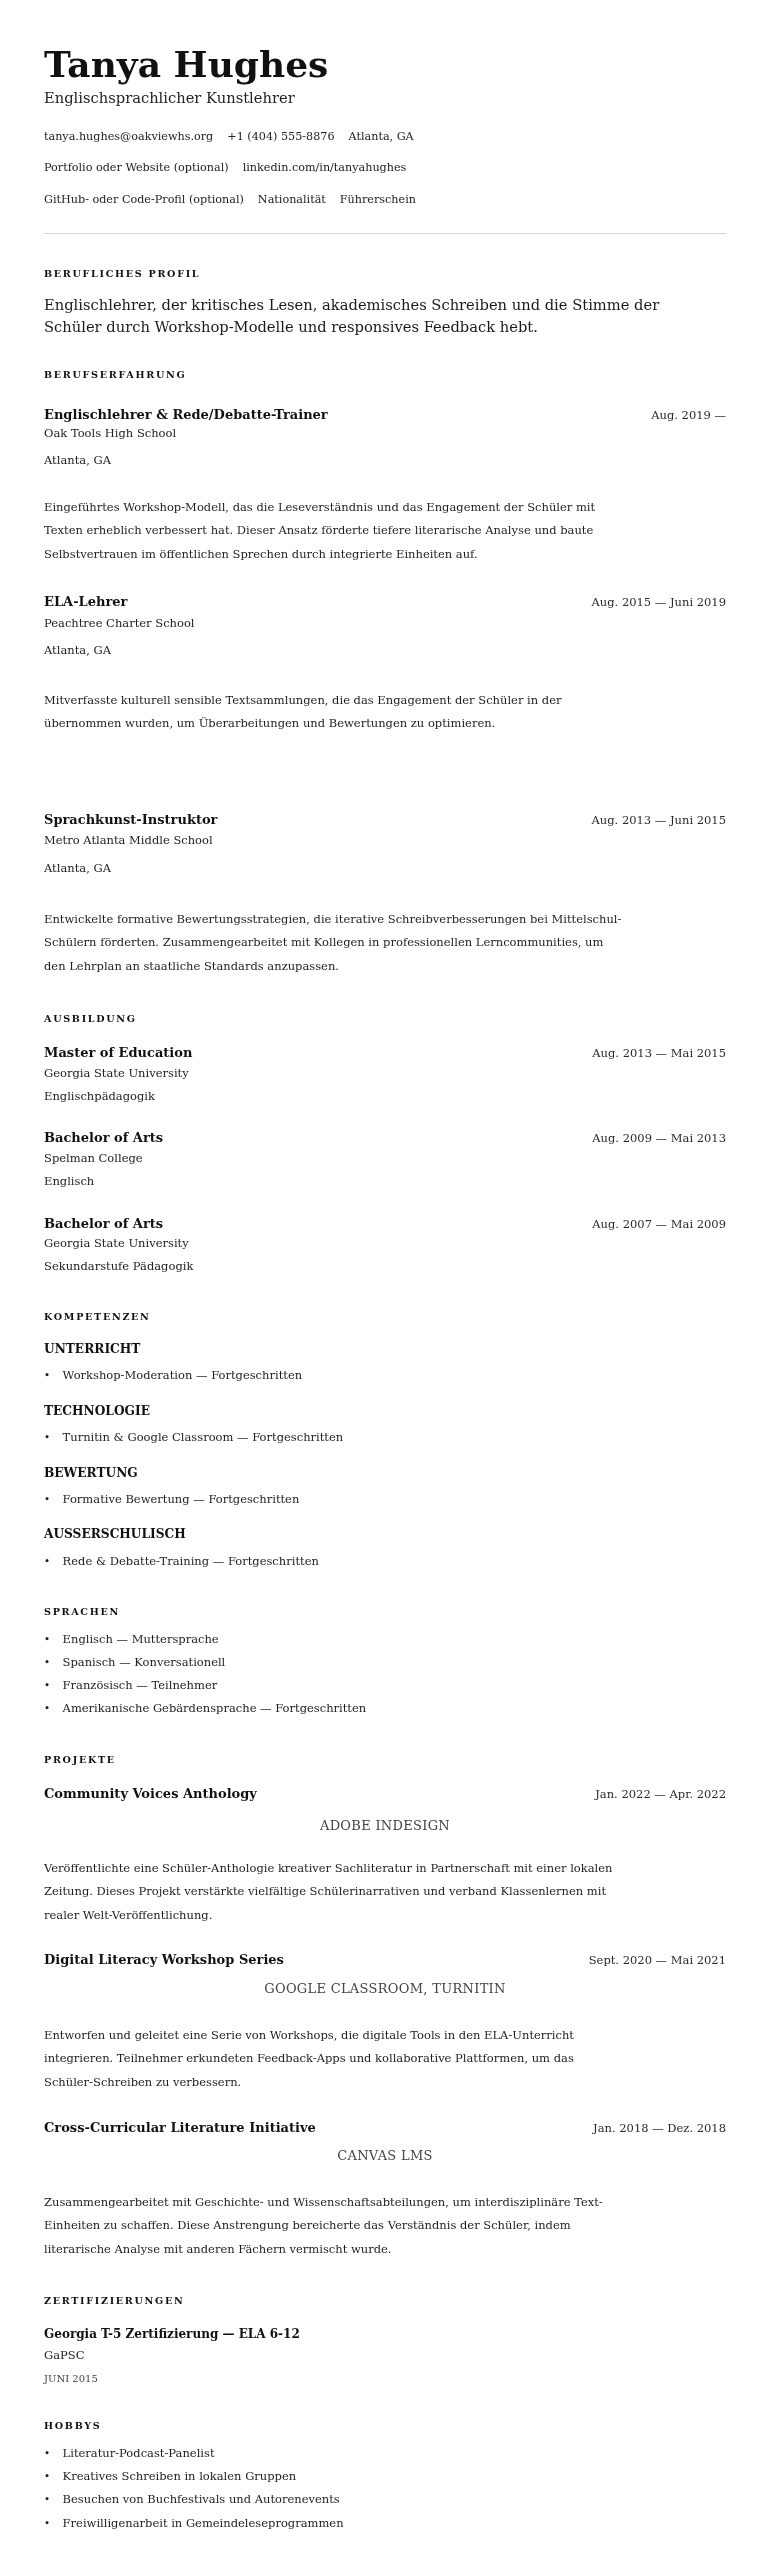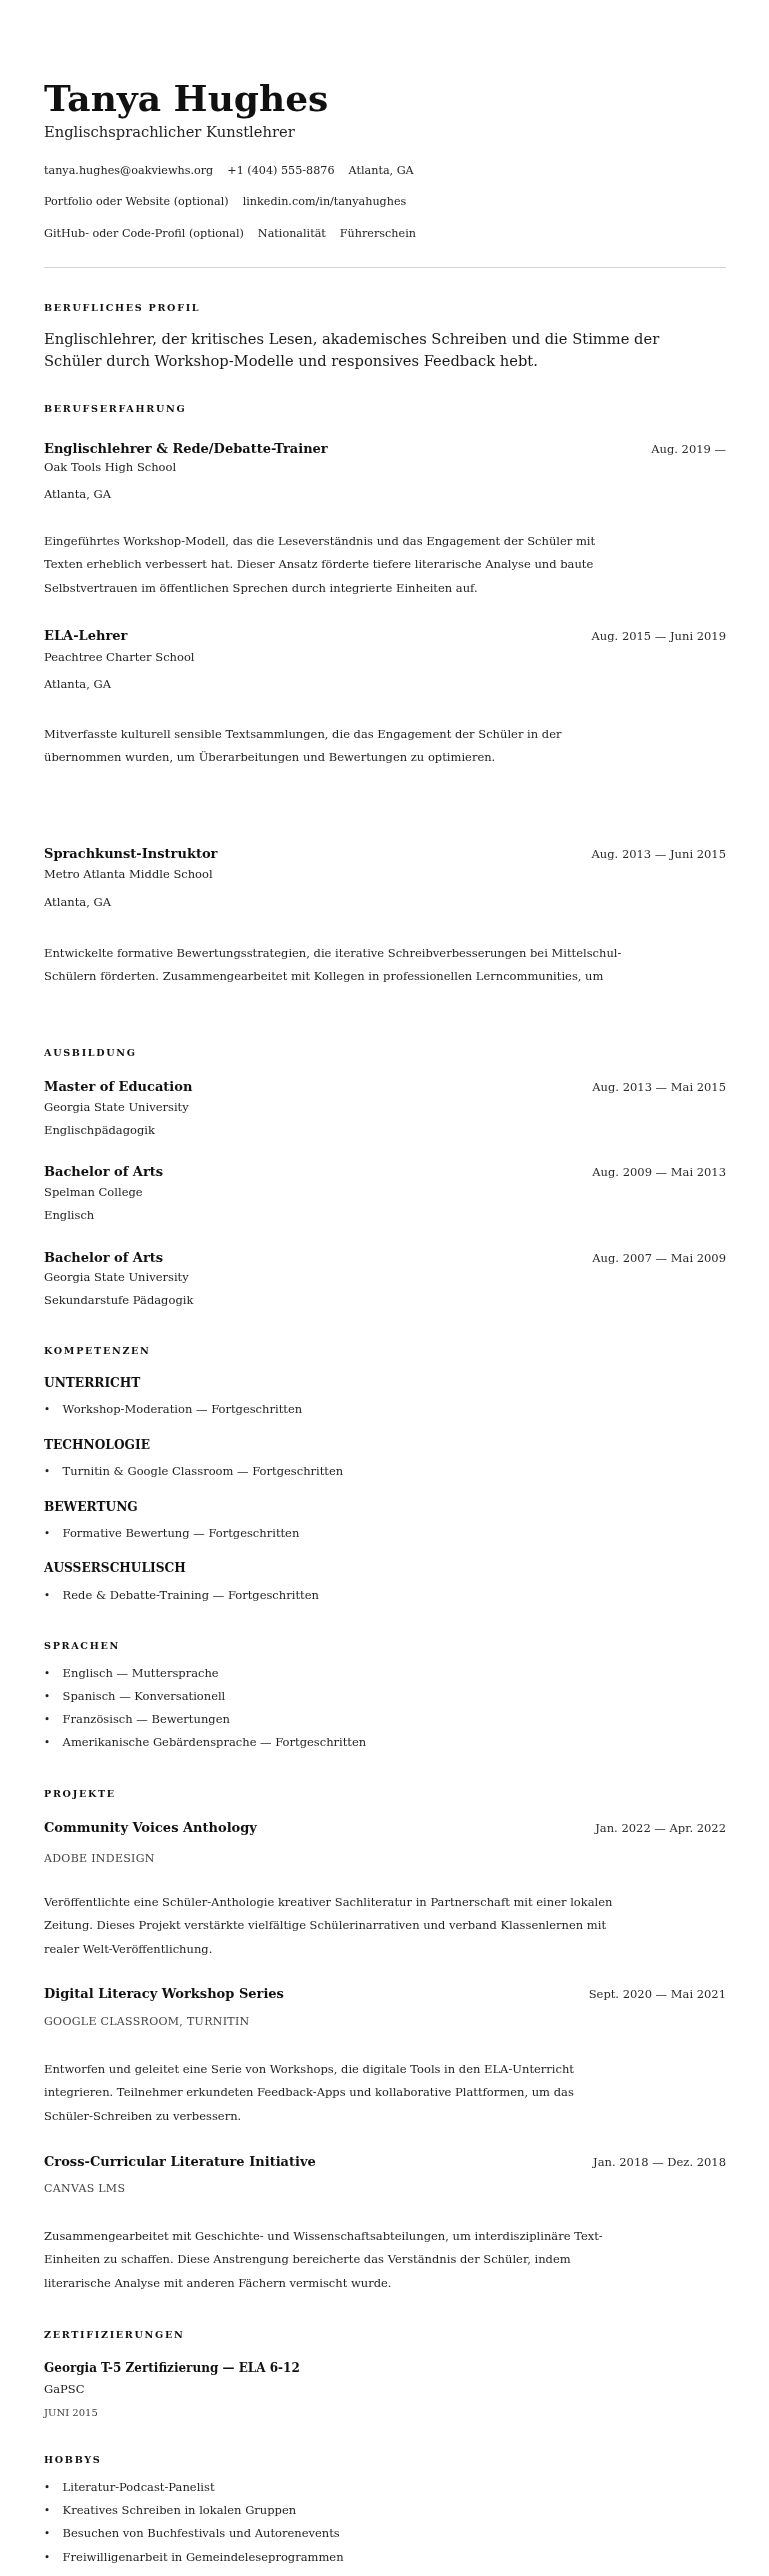--- a/index.html
+++ b/index.html
@@ -11,31 +11,31 @@
   .contact-line { font-size: 11.2px; color: #222; line-height: 1; white-space: nowrap; }
   .contact-line span + span { margin-left: 14px; }
   .divider { height: 1.3px; background: #d4d4d4; }
   .section-title { font-size: 9.6px; font-weight: bold; letter-spacing: 1.7px; color: #111; line-height: 1; text-transform: uppercase; white-space: nowrap; }
   .profile-text { font-size: 14.7px; line-height: 22.4px; color: #1a1a1a; }
   .entry-row { display: flex; justify-content: space-between; align-items: baseline; }
   .entry-title { font-size: 13px; font-weight: bold; color: #111; line-height: 1; white-space: nowrap; }
   .entry-date { font-size: 11.5px; color: #2a2a2a; line-height: 1; white-space: nowrap; }
   .entry-sub { font-size: 11.5px; color: #222; line-height: 1; white-space: nowrap; }
   .desc { font-size: 11.5px; line-height: 23.4px; color: #1e1e1e; }
-  .tech { font-size: 11px; color: #444; letter-spacing: 0.3px; line-height: 1; text-transform: uppercase; white-space: nowrap; }
+  .tech { font-size: 13px; color: #444; letter-spacing: 0.3px; line-height: 1; text-transform: uppercase; white-space: nowrap; text-align: center; }
   .cat-title { font-size: 12.2px; font-weight: bold; color: #111; line-height: 1; text-transform: uppercase; white-space: nowrap; }
   .bullet { font-size: 11.5px; color: #1e1e1e; line-height: 1; white-space: nowrap; display: flex; align-items: baseline; }
   .bullet .dot { display: inline-block; width: 18.6px; font-size: 10.3px; }
   .cert-title { font-size: 12px; font-weight: bold; color: #111; line-height: 1; white-space: nowrap; }
   .cert-date { font-size: 10px; color: #444; line-height: 1; text-transform: uppercase; white-space: nowrap; }
 </style>
 </head>
 <body>
 
-<div class="page" style="height:2132px;margin-top:34px;">
+<div class="page" style="height:2132px;">
 
   <div class="abs name" style="top:46px;">Tanya Hughes</div>
   <div class="abs subtitle" style="top:91px;">Englischsprachlicher Kunstlehrer</div>
 
   <div class="abs contact-line" style="top:131px;">
     <span>tanya.hughes@oakviewhs.org</span><span>+1 (404) 555-8876</span><span>Atlanta, GA</span>
   </div>
   <div class="abs contact-line" style="top:162px;">
     <span>Portfolio oder Website (optional)</span><span>linkedin.com/in/tanyahughes</span>
   </div>
@@ -78,20 +78,21 @@
 
   <div class="abs entry-row" style="top:813px;">
     <span class="entry-title">Sprachkunst-Instruktor</span>
     <span class="entry-date">Aug. 2013 — Juni 2015</span>
   </div>
   <div class="abs entry-sub" style="top:835px;">Metro Atlanta Middle School</div>
   <div class="abs entry-sub" style="top:863px;">Atlanta, GA</div>
   <div class="abs desc" style="top:908px;">
     <div>Entwickelte formative Bewertungsstrategien, die iterative Schreibverbesserungen bei Mittelschul-</div>
     <div>Schülern förderten. Zusammengearbeitet mit Kollegen in professionellen Lerncommunities, um</div>
+    <div>den Lehrplan an staatliche Standards anzupassen.</div>
   </div>
 
   <div class="abs section-title" style="top:1014px;">AUSBILDUNG</div>
 
   <div class="abs entry-row" style="top:1046px;">
     <span class="entry-title">Master of Education</span>
     <span class="entry-date">Aug. 2013 — Mai 2015</span>
   </div>
   <div class="abs entry-sub" style="top:1068px;">Georgia State University</div>
   <div class="abs entry-sub" style="top:1091px;">Englischpädagogik</div>
@@ -140,21 +141,21 @@
   <div class="abs bullet" style="top:1634px;">
       <span class="dot">•</span>
       <span>Englisch — Muttersprache</span>
     </div>
   <div class="abs bullet" style="top:1657px;">
       <span class="dot">•</span>
       <span>Spanisch — Konversationell</span>
     </div>
   <div class="abs bullet" style="top:1680px;">
       <span class="dot">•</span>
-      <span>Französisch — Bewertungen</span>
+      <span>Französisch — Teilnehmer</span>
     </div>
   <div class="abs bullet" style="top:1703px;">
       <span class="dot">•</span>
       <span>Amerikanische Gebärdensprache — Fortgeschritten</span>
     </div>
 
   <div class="abs section-title" style="top:1755px;">PROJEKTE</div>
 
   <div class="abs entry-row" style="top:1787px;">
     <span class="entry-title">Community Voices Anthology</span>

